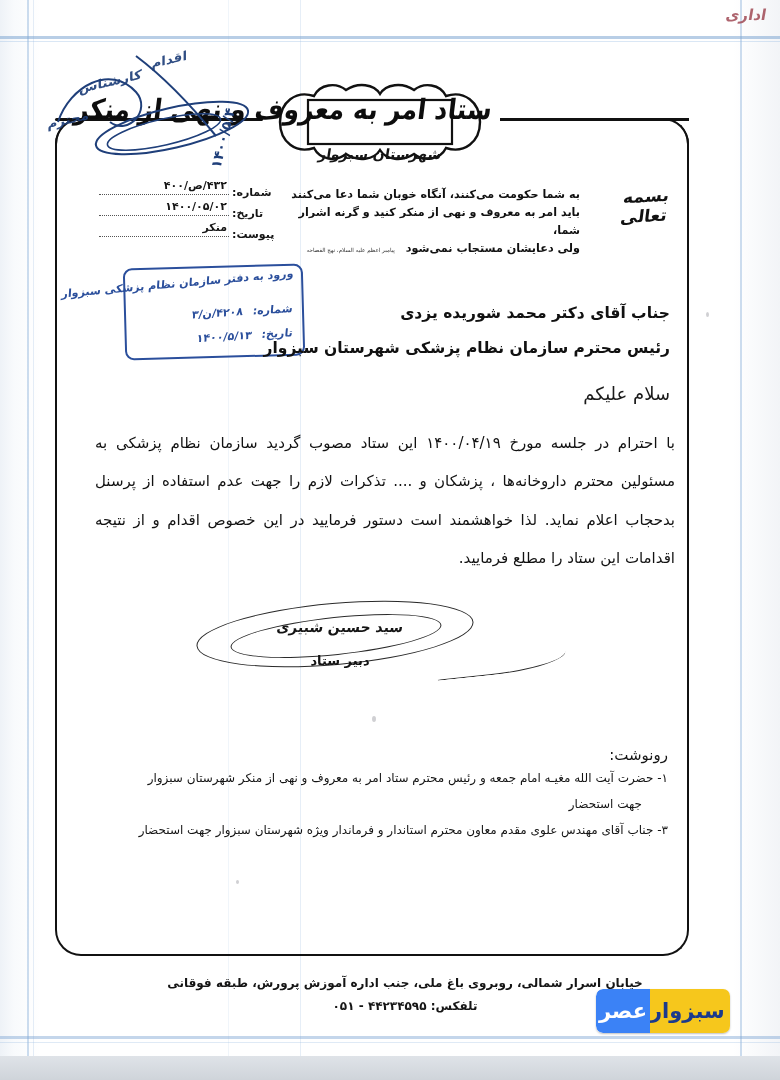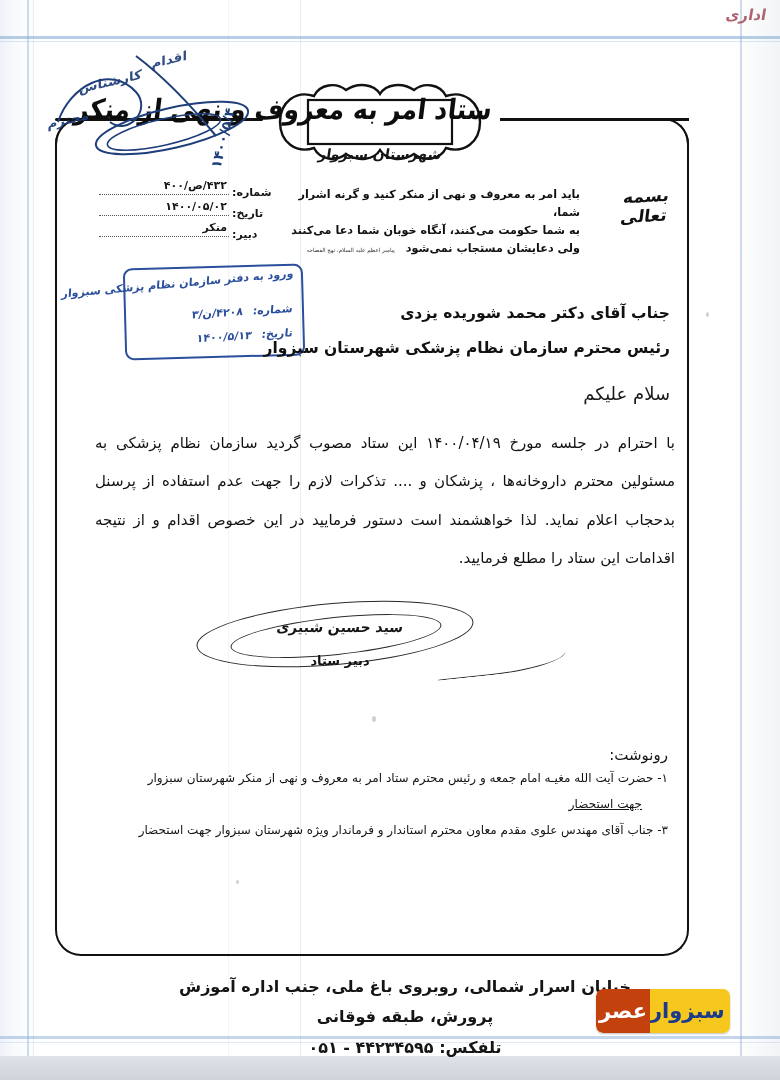--- a/index.html
+++ b/index.html
@@ -293,46 +293,46 @@
   .cc-title {
     position: absolute; right: 112px; top: 746px;
     font-size: 15px; color: #141414;
   }
   .cc-list {
     position: absolute; right: 112px; left: 100px; top: 766px;
     font-size: 12px; line-height: 2.15; color: #141414;
     list-style: none; margin: 0; padding: 0;
   }
   .cc-list li { text-align: right; }
-  .cc-sub { display: block; margin-right: 26px; text-decoration: underline; }
+  .cc-sub { display: block; margin-right: 26px; }
 
   
   .footer {
     position: absolute;
     right: 120px; left: 150px; top: 972px;
     text-align: center;
-    font-size: 16px;
+    font-size: 12px;
     font-weight: 700;
     line-height: 1.9;
     color: #151515;
   }
 
   
   .logo {
     position: absolute;
     left: 596px; top: 989px;
     width: 134px; height: 44px;
     border-radius: 7px;
     overflow: hidden;
     display: flex;
     flex-direction: row-reverse;
     box-shadow: 0 1px 2px rgba(0,0,0,.25);
   }
   .logo-navy {
-    width: 54px; background: #c2410c;
+    width: 54px; background: #3b82f6;
     display: flex; align-items: center; justify-content: center;
     border-radius: 7px 0 0 7px;
   }
   .logo-navy span { color: #fff; font-size: 21px; font-weight: 700; }
   .logo-yellow {
     flex: 1; background: #f6c71c;
     display: flex; align-items: center; justify-content: flex-end;
   }
   .logo-yellow span { color: #1b3a8c; font-size: 21px; font-weight: 700; }
 
@@ -386,43 +386,43 @@
              C112 80, 96 82, 84 74 C74 82, 58 80, 52 68 C34 74, 18 62, 18 42 Z" fill="none" stroke="#111" stroke-width="2.4"></path>
     <rect x="46" y="20" width="144" height="44" fill="none" stroke="#111" stroke-width="2.2"></rect>
   </svg>
 
   <div class="org-title">ستاد امر به معروف و نهی از منکر</div>
   <div class="org-city">شهرستان سبزوار</div>
 
   <div class="bismillah">بسمه تعالی</div>
 
   <div class="hadith">
+    <div>به شما حکومت می‌کنند، آنگاه خوبان شما دعا می‌کنند</div>
     <div>باید امر به معروف و نهی از منکر کنید و گرنه اشرار شما،</div>
-    <div>به شما حکومت می‌کنند، آنگاه خوبان شما دعا می‌کنند</div>
     <div>
       <span>ولی دعایشان مستجاب نمی‌شود</span>
       <span class="hadith-src">پیامبر اعظم علیه السلام، نهج الفصاحه</span>
     </div>
   </div>
 
   <div class="refs">
     <div class="ref-row">
       <span class="ref-label">شماره:</span>
       <span class="ref-dots">
         <span class="ref-val">۴۳۲/ص/۴۰۰</span>
       </span>
     </div>
     <div class="ref-row">
       <span class="ref-label">تاریخ:</span>
       <span class="ref-dots">
         <span class="ref-val">۱۴۰۰/۰۵/۰۲</span>
       </span>
     </div>
     <div class="ref-row">
-      <span class="ref-label">دبیر:</span>
+      <span class="ref-label">پیوست:</span>
       <span class="ref-dots">
         <span class="ref-val">منکر</span>
       </span>
     </div>
   </div>
 
   <div class="handnote">
     <div class="hand-line hand-1">اقدام</div>
     <div class="hand-line hand-2">کارشناس</div>
     <div class="hand-line hand-3">محترم</div>

